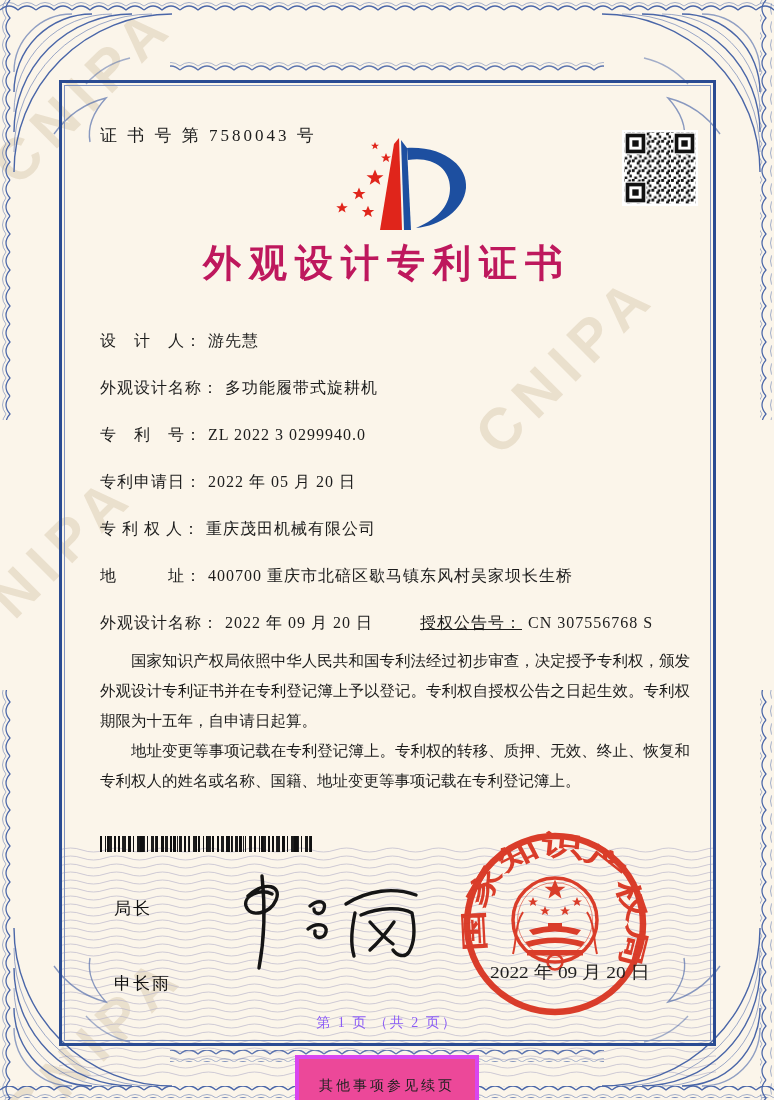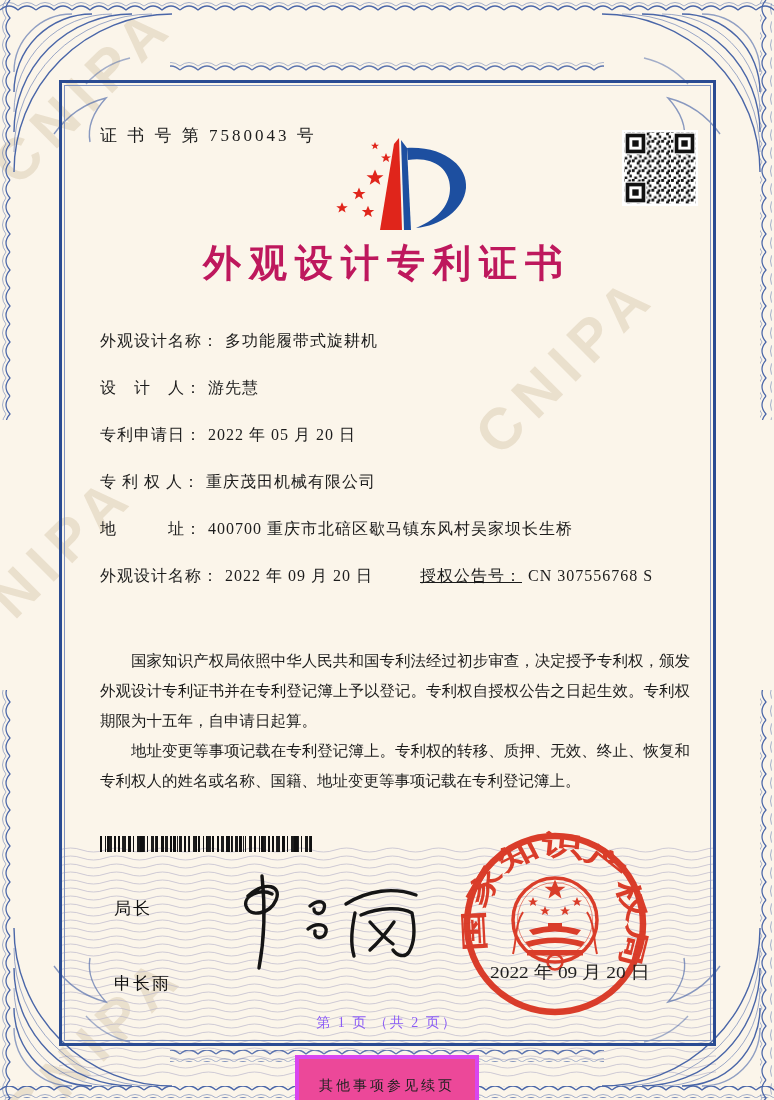--- a/index.html
+++ b/index.html
@@ -142,24 +142,27 @@
         <rect x="1.5" y="21.5" width="8" height="8" fill="#111"></rect>
         <rect x="3" y="23" width="5" height="5" fill="#fff"></rect>
         <rect x="4.2" y="24.2" width="2.6" height="2.6" fill="#111"></rect>
     </g>
   </svg>
 
   <div class="title">外观设计专利证书</div>
 
   <div class="fields">
     <div class="frow">
+      <span class="lbl">设　计　人：</span><span>游先慧</span>
+    </div>
+    <div class="frow">
       <span class="lbl">外观设计名称：</span><span>多功能履带式旋耕机</span>
     </div>
     <div class="frow">
-      <span class="lbl">设　计　人：</span><span>游先慧</span>
+      <span class="lbl">专　利　号：</span><span>ZL 2022 3 0299940.0</span>
     </div>
     <div class="frow">
       <span class="lbl">专利申请日：</span><span>2022 年 05 月 20 日</span>
     </div>
     <div class="frow">
       <span class="lbl">专 利 权 人：</span><span>重庆茂田机械有限公司</span>
     </div>
     <div class="frow">
       <span class="lbl">地　　　址：</span><span>400700  重庆市北碚区歇马镇东风村吴家坝长生桥</span>
     </div>

